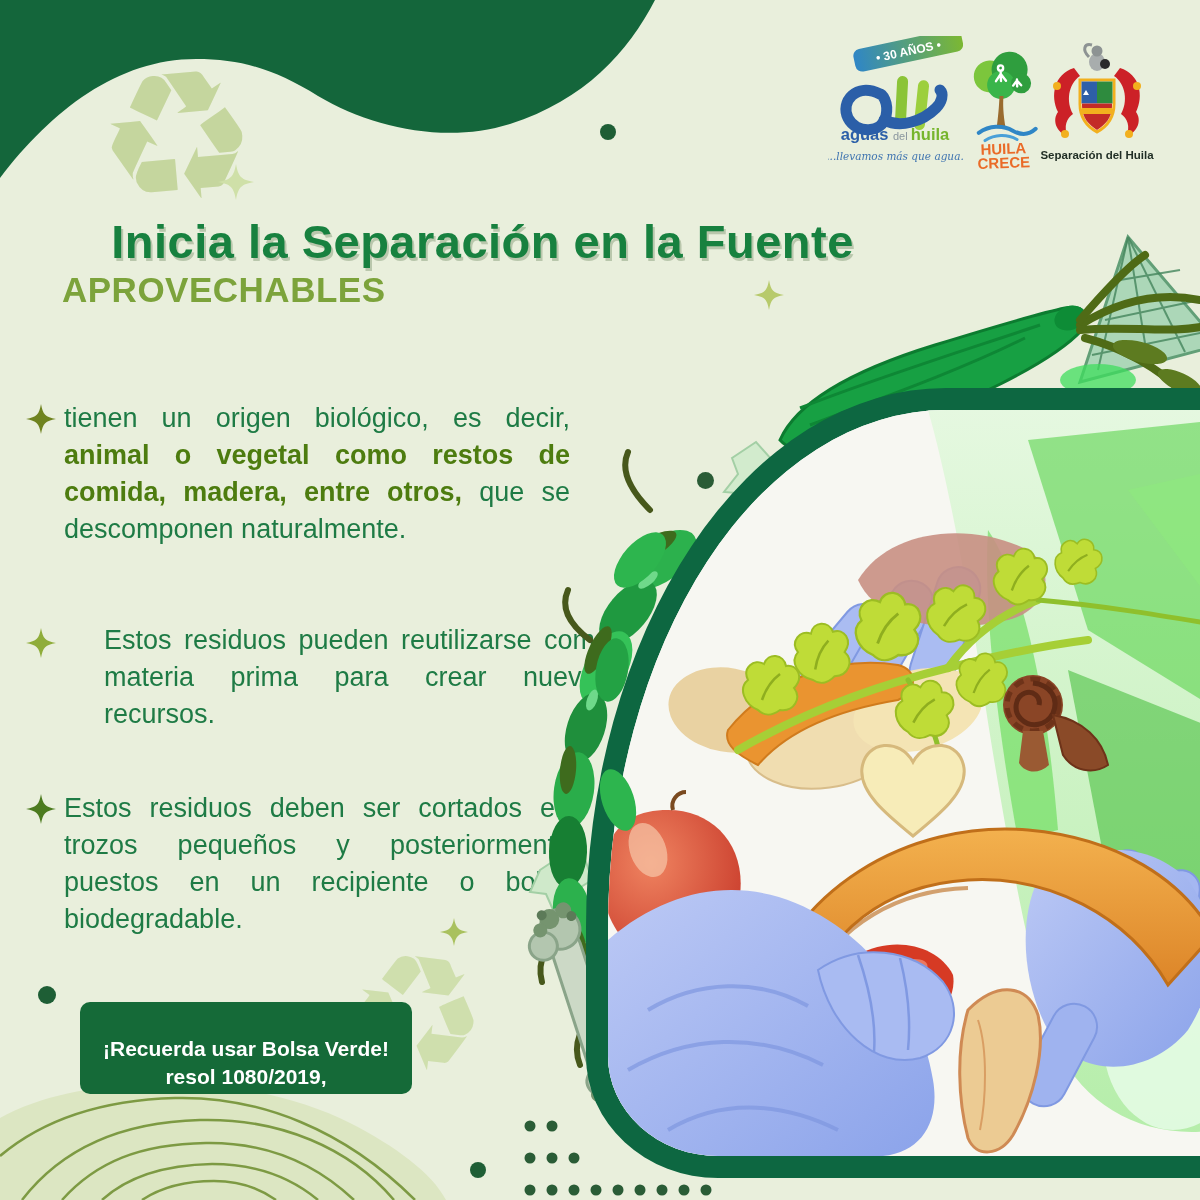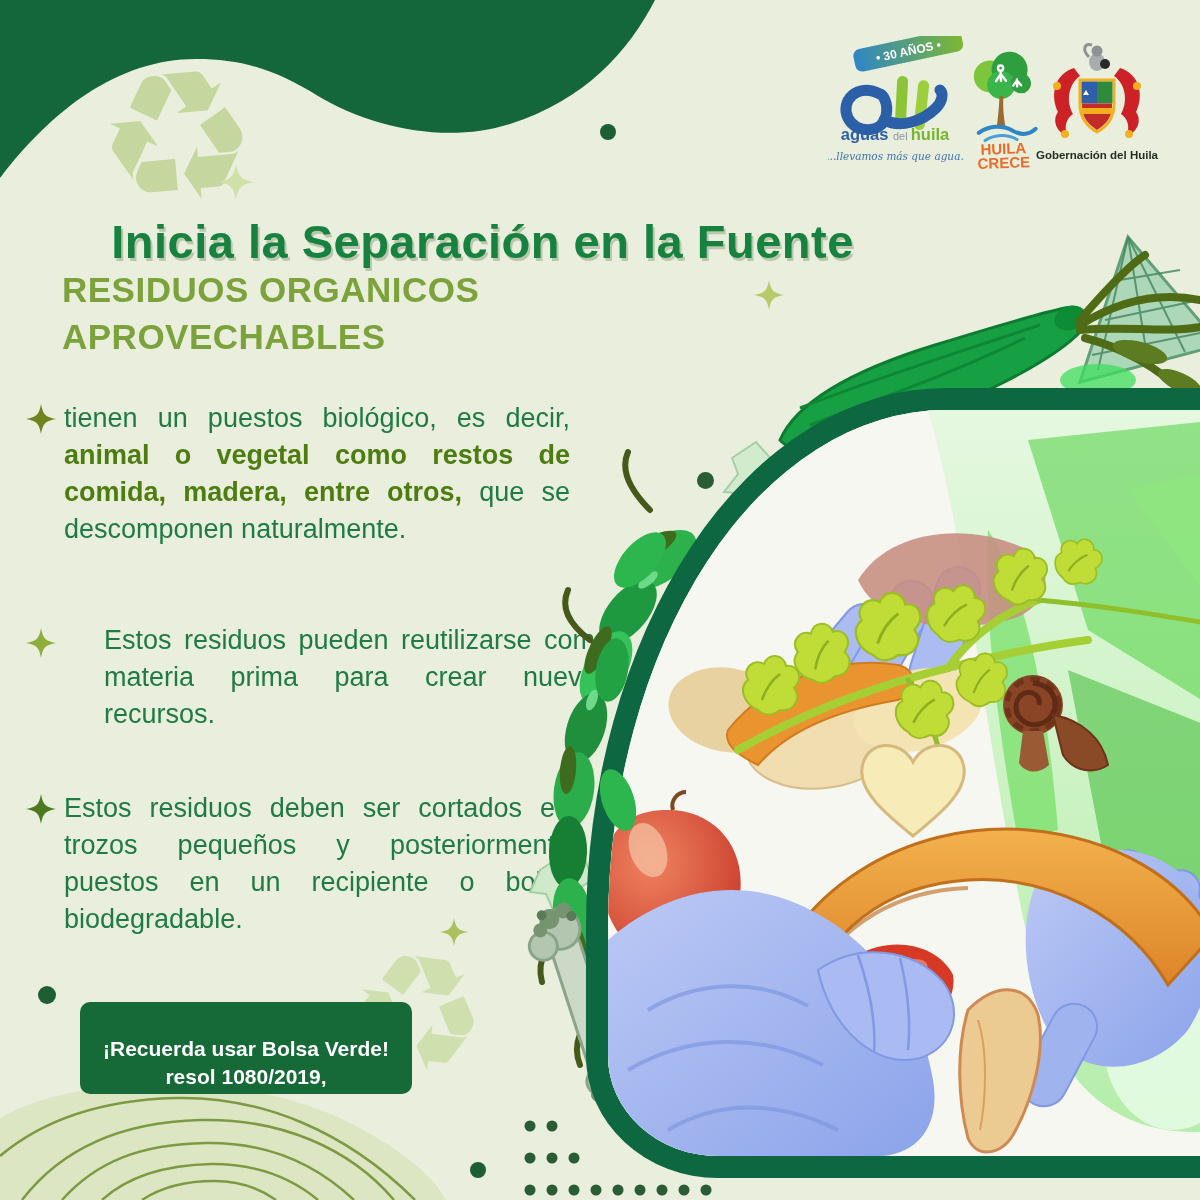--- a/index.html
+++ b/index.html
@@ -150,32 +150,31 @@
       <circle cx="63" cy="24" r="5" fill="#2a2a2a"></circle>
       <path d="M47,17 C40,10 42,3 50,5" stroke="#8d9393" stroke-width="3" fill="none"></path>
       <path d="M38,40 L72,40 L72,64 C72,79 64,87 55,92 C46,87 38,79 38,64 Z" fill="#ffffff" stroke="#f2b01e" stroke-width="3"></path>
       <rect x="39.5" y="41.5" width="15.5" height="22" fill="#2e5fa8"></rect>
       <rect x="55" y="41.5" width="15.5" height="22" fill="#2e8b3e"></rect>
       <path d="M40,63.5 L70,63.5 L70,66 C70,78 63,85 55,90 C47,85 40,78 40,66 Z" fill="#c32b27"></path>
       <rect x="40" y="68" width="30" height="6" fill="#f2b01e"></rect>
       <path d="M44,50 l3,5 h-6 Z" fill="#ffffff"></path>
     </g>
   </svg>
-  <div class="gob-caption">Gobernación del Huila</div>
+  <div class="gob-caption">Separación del Huila</div>
 
   <div class="title">Inicia la Separación en la Fuente</div>
   <div class="subtitle">
-    <div>RESIDUOS ORGANICOS</div>
     <div>APROVECHABLES</div>
   </div>
 
   <svg class="bullet-icon" style="top:404px;" width="30" height="30" viewBox="0 0 24 24">
     <path d="M12,0 C13.5,8.5 15.5,10.5 24,12 C15.5,13.5 13.5,15.5 12,24 C10.5,15.5 8.5,13.5 0,12 C8.5,10.5 10.5,8.5 12,0 Z" fill="#6f831f"></path>
   </svg>
-  <div class="bullet" style="top:400px;"><span>tienen un puestos biológico, es decir, </span><b>animal o vegetal como restos de comida, madera, entre otros,</b><span> que se descomponen naturalmente.</span></div>
+  <div class="bullet" style="top:400px;"><span>tienen un origen biológico, es decir, </span><b>animal o vegetal como restos de comida, madera, entre otros,</b><span> que se descomponen naturalmente.</span></div>
 
   <svg class="bullet-icon" style="top:628px;" width="30" height="30" viewBox="0 0 24 24">
     <path d="M12,0 C13.5,8.5 15.5,10.5 24,12 C15.5,13.5 13.5,15.5 12,24 C10.5,15.5 8.5,13.5 0,12 C8.5,10.5 10.5,8.5 12,0 Z" fill="#8fad3a"></path>
   </svg>
   <div class="bullet" style="top:622px;margin-left:40px;"><span>Estos residuos pueden reutilizarse como materia prima para crear nuevos recursos.</span></div>
 
   <svg class="bullet-icon" style="top:794px;" width="30" height="30" viewBox="0 0 24 24">
     <path d="M12,0 C13.5,8.5 15.5,10.5 24,12 C15.5,13.5 13.5,15.5 12,24 C10.5,15.5 8.5,13.5 0,12 C8.5,10.5 10.5,8.5 12,0 Z" fill="#4c7b1f"></path>
   </svg>
   <div class="bullet" style="top:790px;"><span>Estos residuos deben ser cortados en trozos pequeños y posteriormente puestos en un recipiente o bolsa biodegradable.</span></div>

